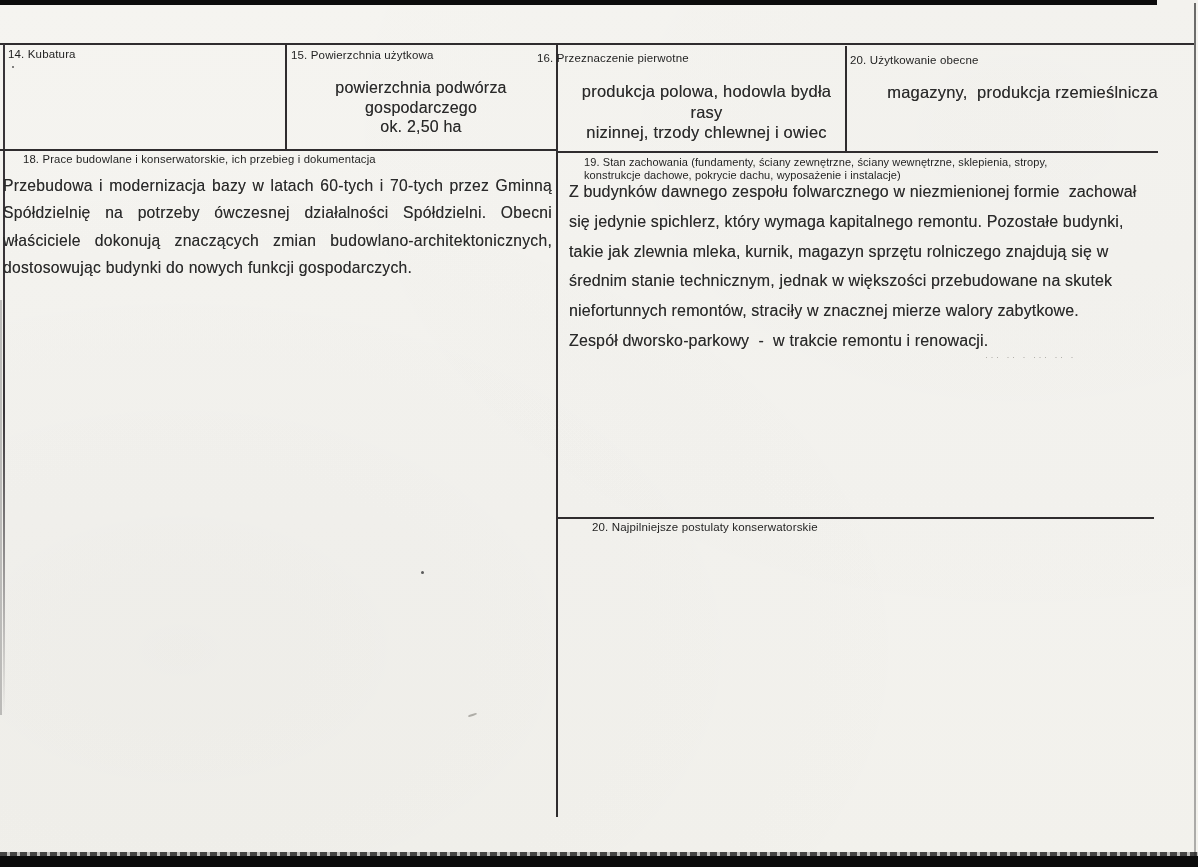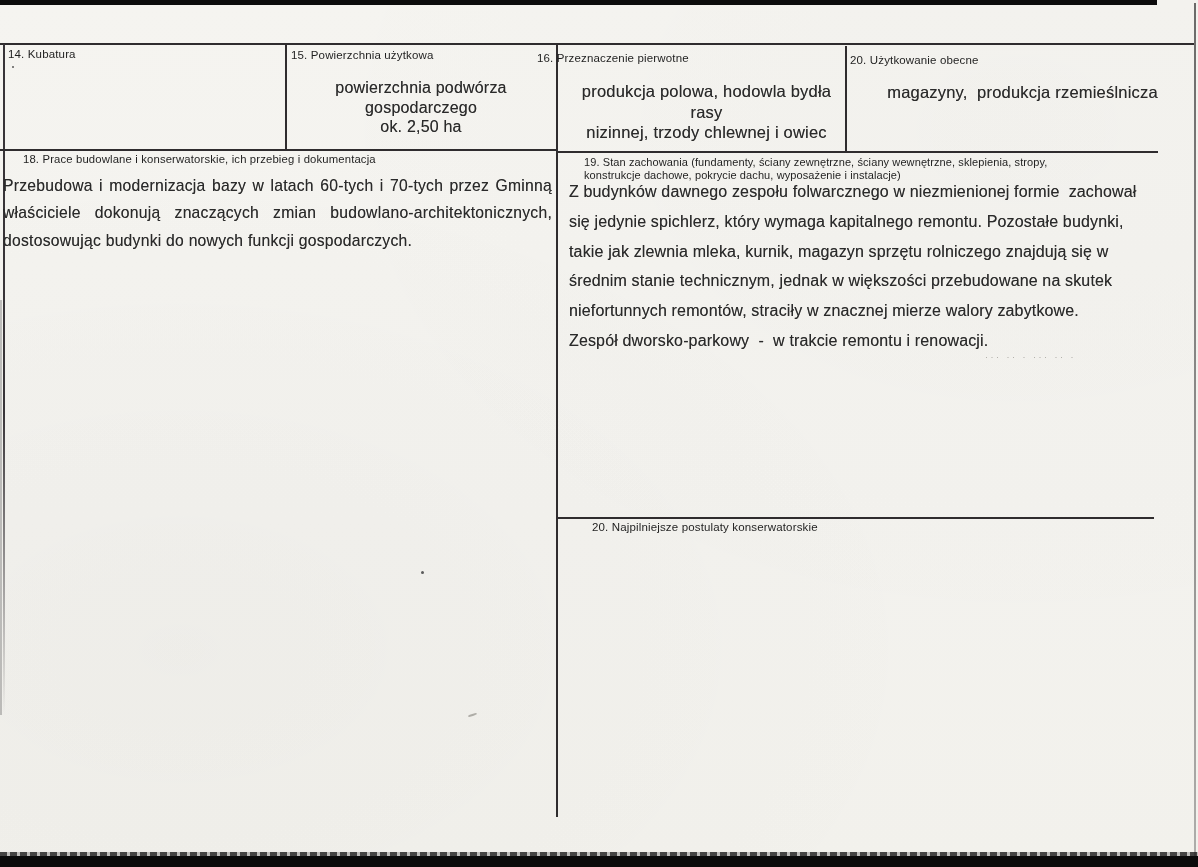--- a/index.html
+++ b/index.html
@@ -87,20 +87,21 @@
   <div class="abs label" style="left:537px; top:52px;">16. Przeznaczenie pierwotne</div>
   <div class="abs value prewrap" style="left:564px; top:81px; width:285px; font-size:16.5px; line-height:20.5px;">produkcja polowa, hodowla bydła rasy
 nizinnej, trzody chlewnej i owiec</div>
 
   <div class="abs label" style="left:850px; top:54px;">20. Użytkowanie obecne</div>
   <div class="abs value prewrap" style="left:850px; top:83px; width:345px; font-size:16.5px;">magazyny,  produkcja rzemieślnicza</div>
 
   <div class="abs label" style="left:23px; top:153px; font-size:11.3px;">18. Prace budowlane i konserwatorskie, ich przebieg i dokumentacja</div>
   <div class="abs" style="left:3px; top:172px; width:549px;">
     <div class="f18-line jl">Przebudowa i modernizacja bazy w latach 60-tych i 70-tych przez Gminną</div>
+    <div class="f18-line jl">Spółdzielnię na potrzeby ówczesnej działalności Spółdzielni. Obecni</div>
     <div class="f18-line jl">właściciele dokonują znaczących zmian budowlano-architektonicznych,</div>
     <div class="f18-line">dostosowując budynki do nowych funkcji gospodarczych.</div>
   </div>
 
   <div class="abs f19-label" style="left:584px; top:156px; width:545px;">19. Stan zachowania (fundamenty, ściany zewnętrzne, ściany wewnętrzne, sklepienia, stropy,
 konstrukcje dachowe, pokrycie dachu, wyposażenie i instalacje)</div>
   <div class="abs f19-body" style="left:548px; top:177px; width:585px;margin-left:21px;">Z budynków dawnego zespołu folwarcznego w niezmienionej formie  zachował
 się jedynie spichlerz, który wymaga kapitalnego remontu. Pozostałe budynki,
 takie jak zlewnia mleka, kurnik, magazyn sprzętu rolniczego znajdują się w
 średnim stanie technicznym, jednak w większości przebudowane na skutek

